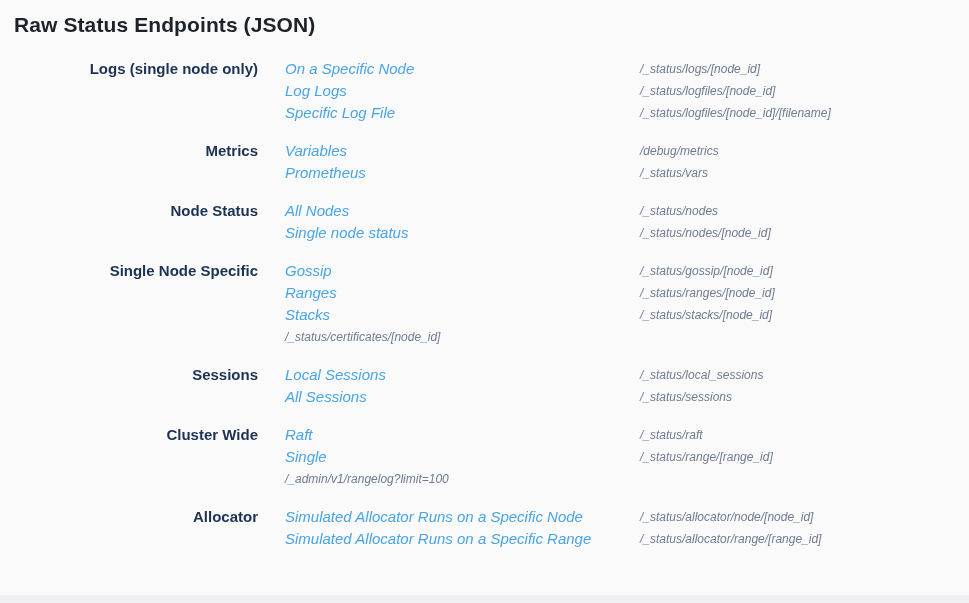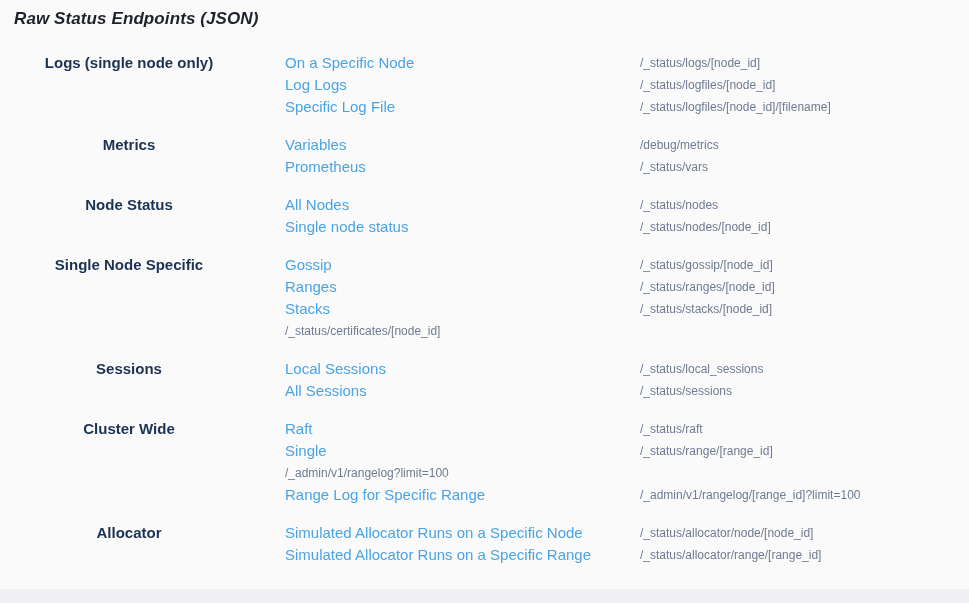--- a/index.html
+++ b/index.html
@@ -17,53 +17,53 @@
     overflow: hidden;
     background: var(--page_background);
     font-family: "Liberation Sans", sans-serif;
   }
   .page {
     position: relative;
     width: 969px;
     height: 603px;
   }
   .title {
-    margin: 7px 0 0 14px;
-    font-size: 17px;
+    margin: 13px 0 0 14px;
+    font-size: 21px;
     line-height: 24px;
     font-weight: 700;
     letter-spacing: 0.1px;
     color: var(--title_text);
-    font-style: italic;
   }
   .sections {
     margin-top: 21px;
   }
   .section {
     display: flex;
     align-items: flex-start;
     margin-bottom: 16px;
   }
   .category {
     width: 258px;
     flex: 0 0 258px;
-    text-align: center;
+    text-align: right;
     font-size: 15px;
     line-height: 22px;
     font-weight: 600;
     color: var(--category_text);
   }
   .entries {
     margin-left: 27px;
     flex: 1 1 auto;
   }
   .entry {
     display: flex;
     align-items: flex-end;
     height: 22px;
+    font-style: italic;
   }
   .link-cell {
     width: 355px;
     flex: 0 0 355px;
   }
   .link {
     font-size: 15px;
     line-height: 22px;
     font-weight: 400;
     color: var(--link_text);
@@ -218,26 +218,20 @@
     <div class="link-cell">
       <a class="link" href="#">Single</a>
     </div>
     <div class="endpoint">/_status/range/[range_id]</div>
   </div>
 
   <div class="entry">
     <div class="endpoint">/_admin/v1/rangelog?limit=100</div>
   </div>
 
-  <div class="entry">
-    <div class="link-cell">
-      <a class="link" href="#">Range Log for Specific Range</a>
-    </div>
-    <div class="endpoint">/_admin/v1/rangelog/[range_id]?limit=100</div>
-  </div>
 </div>
   </div>
 
   <div class="section">
     <div class="category">Allocator</div>
     <div class="entries">
   <div class="entry">
     <div class="link-cell">
       <a class="link" href="#">Simulated Allocator Runs on a Specific Node</a>
     </div>

